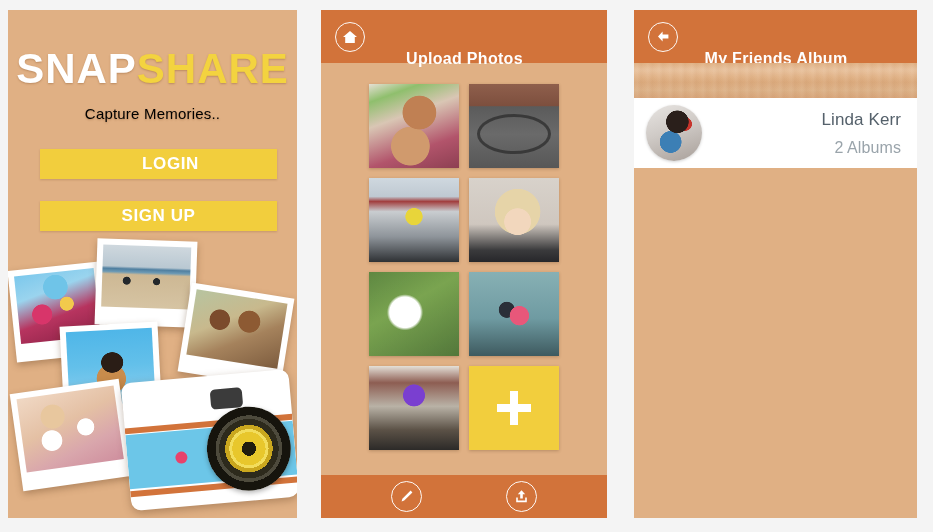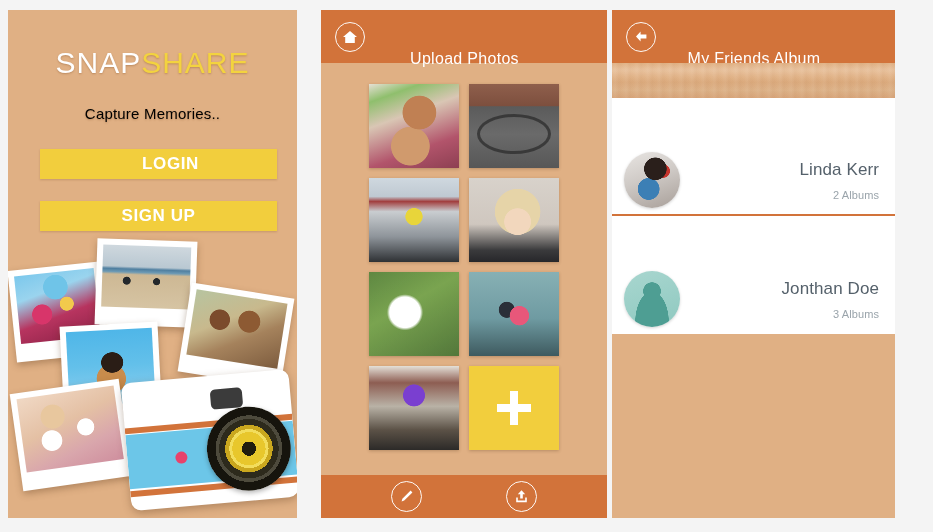--- a/index.html
+++ b/index.html
@@ -47,30 +47,30 @@
   
   .panel {
     position: absolute;
     top: 10px;
     height: 508px;
     overflow: hidden;
     background: #e0b084;
   }
   #panel-login  { left: 8px;   width: 289px; }
   #panel-upload { left: 321px; width: 286px; }
-  #panel-album  { left: 612px; width: 283px; }
+  #panel-album  { left: 634px; width: 283px; }
 
   
   .logo-wrap {
     position: absolute; top: 38px; left: 0; right: 0;
     text-align: center;
   }
   .logo {
-    font-size: 30px;
-    font-weight: 400;
+    font-size: 42px;
+    font-weight: 700;
     letter-spacing: 1px;
     line-height: 1;
     white-space: nowrap;
     text-shadow: 0 1px 2px rgba(120,70,30,0.35);
   }
   .logo .a { color: #ffffff; }
   .logo .b { color: #f3d33f; }
 
   .tagline {
     position: absolute; top: 95px; left: 0; right: 0;
@@ -197,21 +197,21 @@
     position: absolute; top: 0; left: 0; right: 0;
     height: 53px;
     background: #d2733a;
     display: flex; align-items: center;
   }
   .topbar-title {
     flex: 1;
     text-align: center;
     color: #ffffff;
     font-size: 16px;
-    font-weight: 400;
+    font-weight: 700;
     letter-spacing: .3px;
     padding-right: 43px;
     margin-top: 45px;
   }
   .circ-btn {
     width: 30px; height: 30px;
     margin-left: 14px;
     border: 1.5px solid rgba(255,255,255,0.95);
     border-radius: 50%;
     display: flex; align-items: center; justify-content: center;
@@ -312,21 +312,20 @@
     background: #ffffff;
   }
   .friend-row {
     position: relative;
     height: 70px;
     background: #ffffff;
     display: flex; align-items: center;
     padding: 0 14px 0 12px;
     border-bottom: 2px solid #d2733a;
     cursor: pointer;
-    margin-top: 48px;
   }
   .friend-row:last-child { border-bottom: none; }
   .avatar {
     width: 56px; height: 56px; border-radius: 50%;
     flex: none;
     box-shadow: 0 1px 3px rgba(0,0,0,0.18);
   }
   .av-linda {
     background:
       radial-gradient(circle at 56% 30%, #2a1f1b 0 22%, rgba(42,31,27,0) 23%),
@@ -355,21 +354,21 @@
   }
   .friend-name {
     color: #55616b;
     font-size: 17px;
     font-weight: 400;
     letter-spacing: .1px;
     line-height: 1.25;
   }
   .friend-count {
     color: #9aa4ab;
-    font-size: 11px;
+    font-size: 16px;
     margin-top: 9px;
     letter-spacing: .1px;
     text-align: right;
   }
 </style>
 </head>
 <body>
 
 <div class="stage">
 
@@ -471,25 +470,18 @@
     <div class="friend-list">
 
       <div class="friend-row">
         <span class="avatar av-linda"></span>
         <div class="friend-meta">
           <div class="friend-name">Linda Kerr</div>
           <div class="friend-count">2 Albums</div>
         </div>
       </div>
 
-      <div class="friend-row">
-        <span class="avatar av-jonthan"></span>
-        <div class="friend-meta">
-          <div class="friend-name">Jonthan Doe</div>
-          <div class="friend-count">3 Albums</div>
-        </div>
-      </div>
 
 
     </div>
   </div>
 
 </div>
 
 </body></html>

